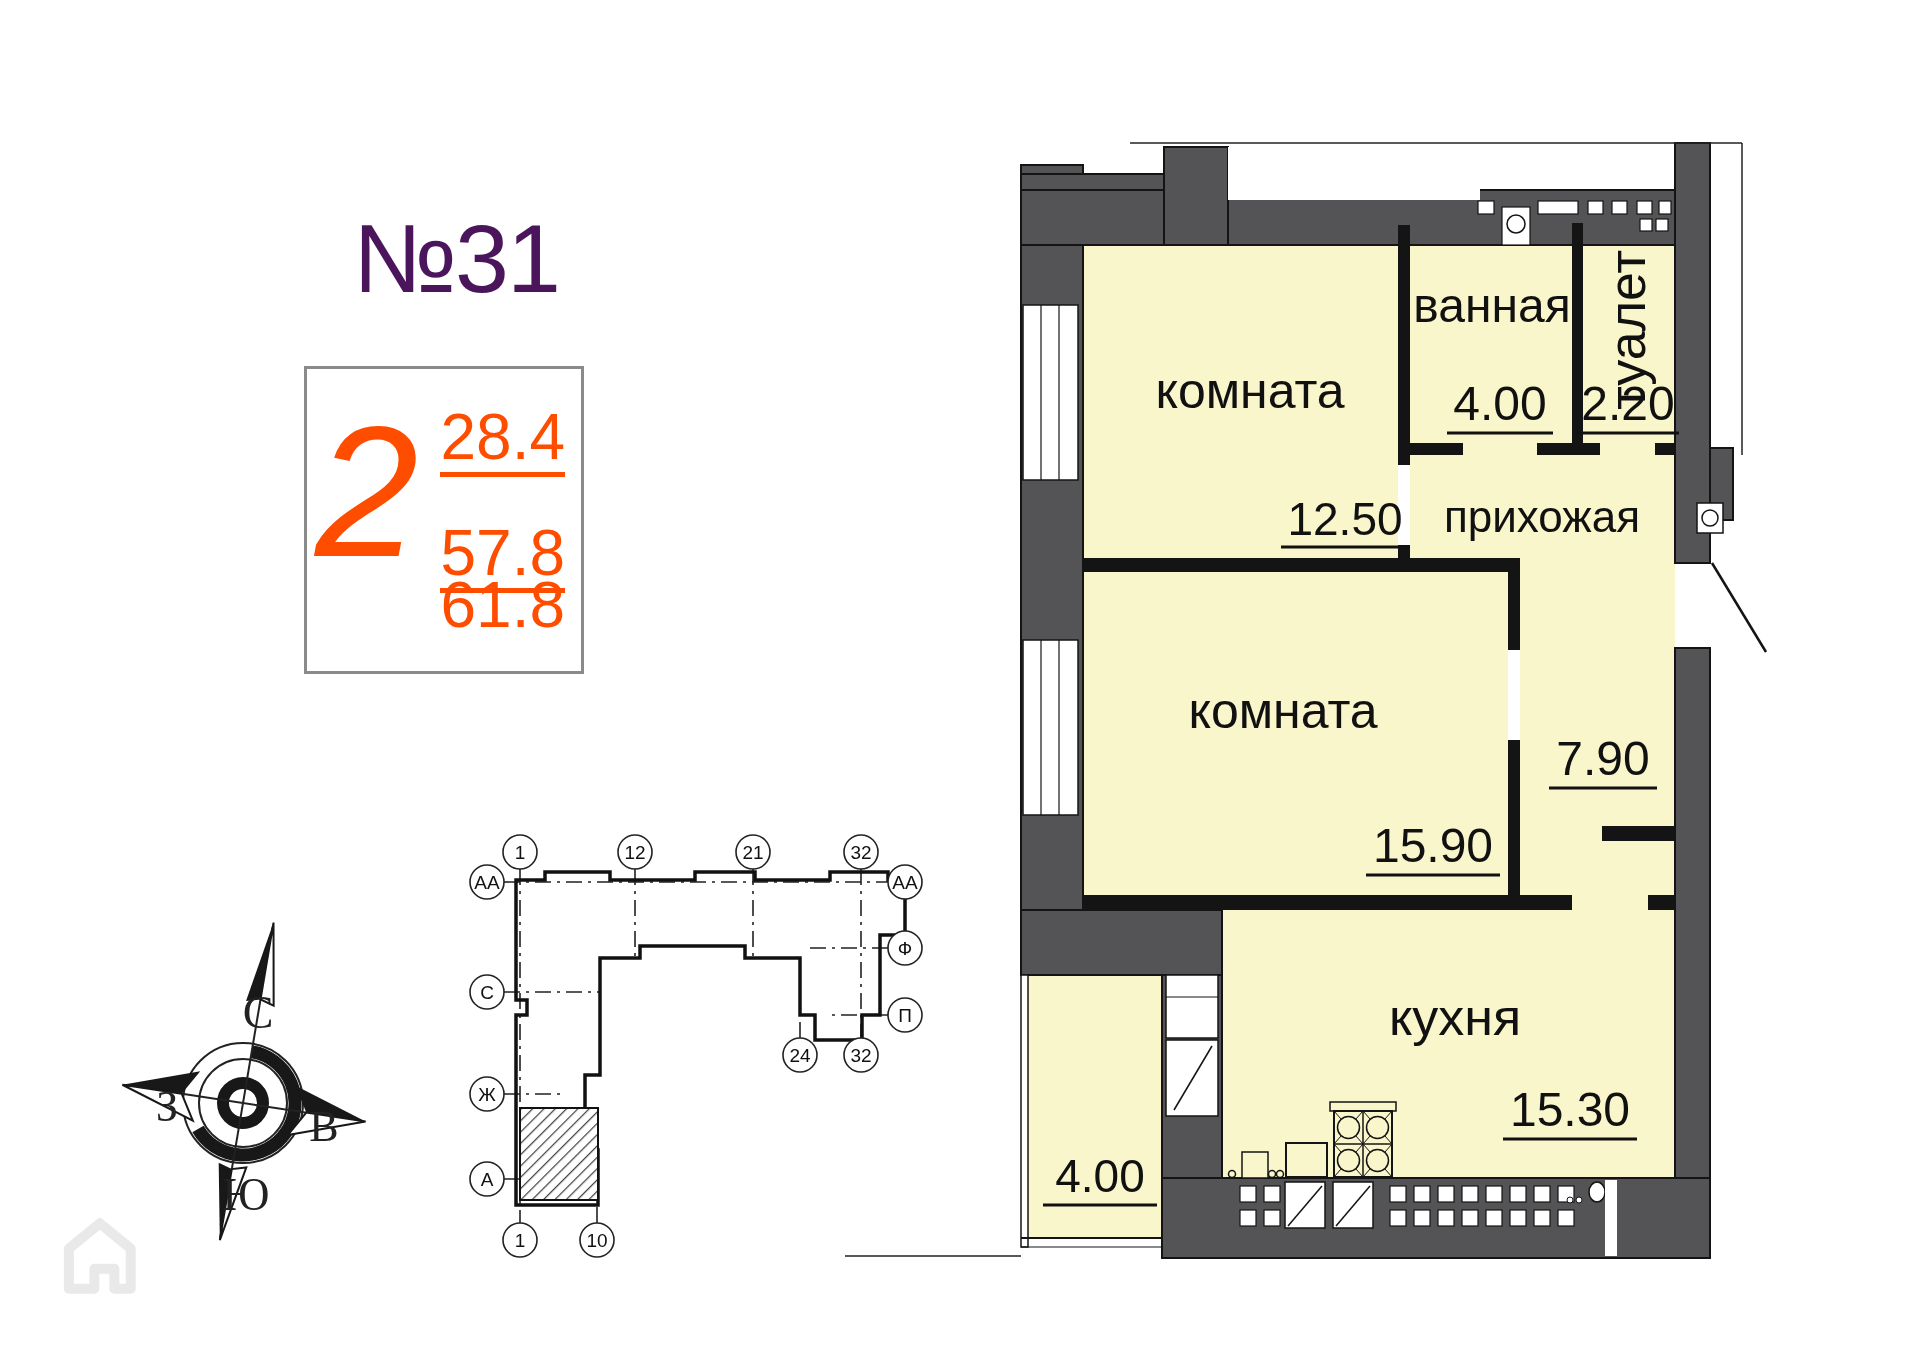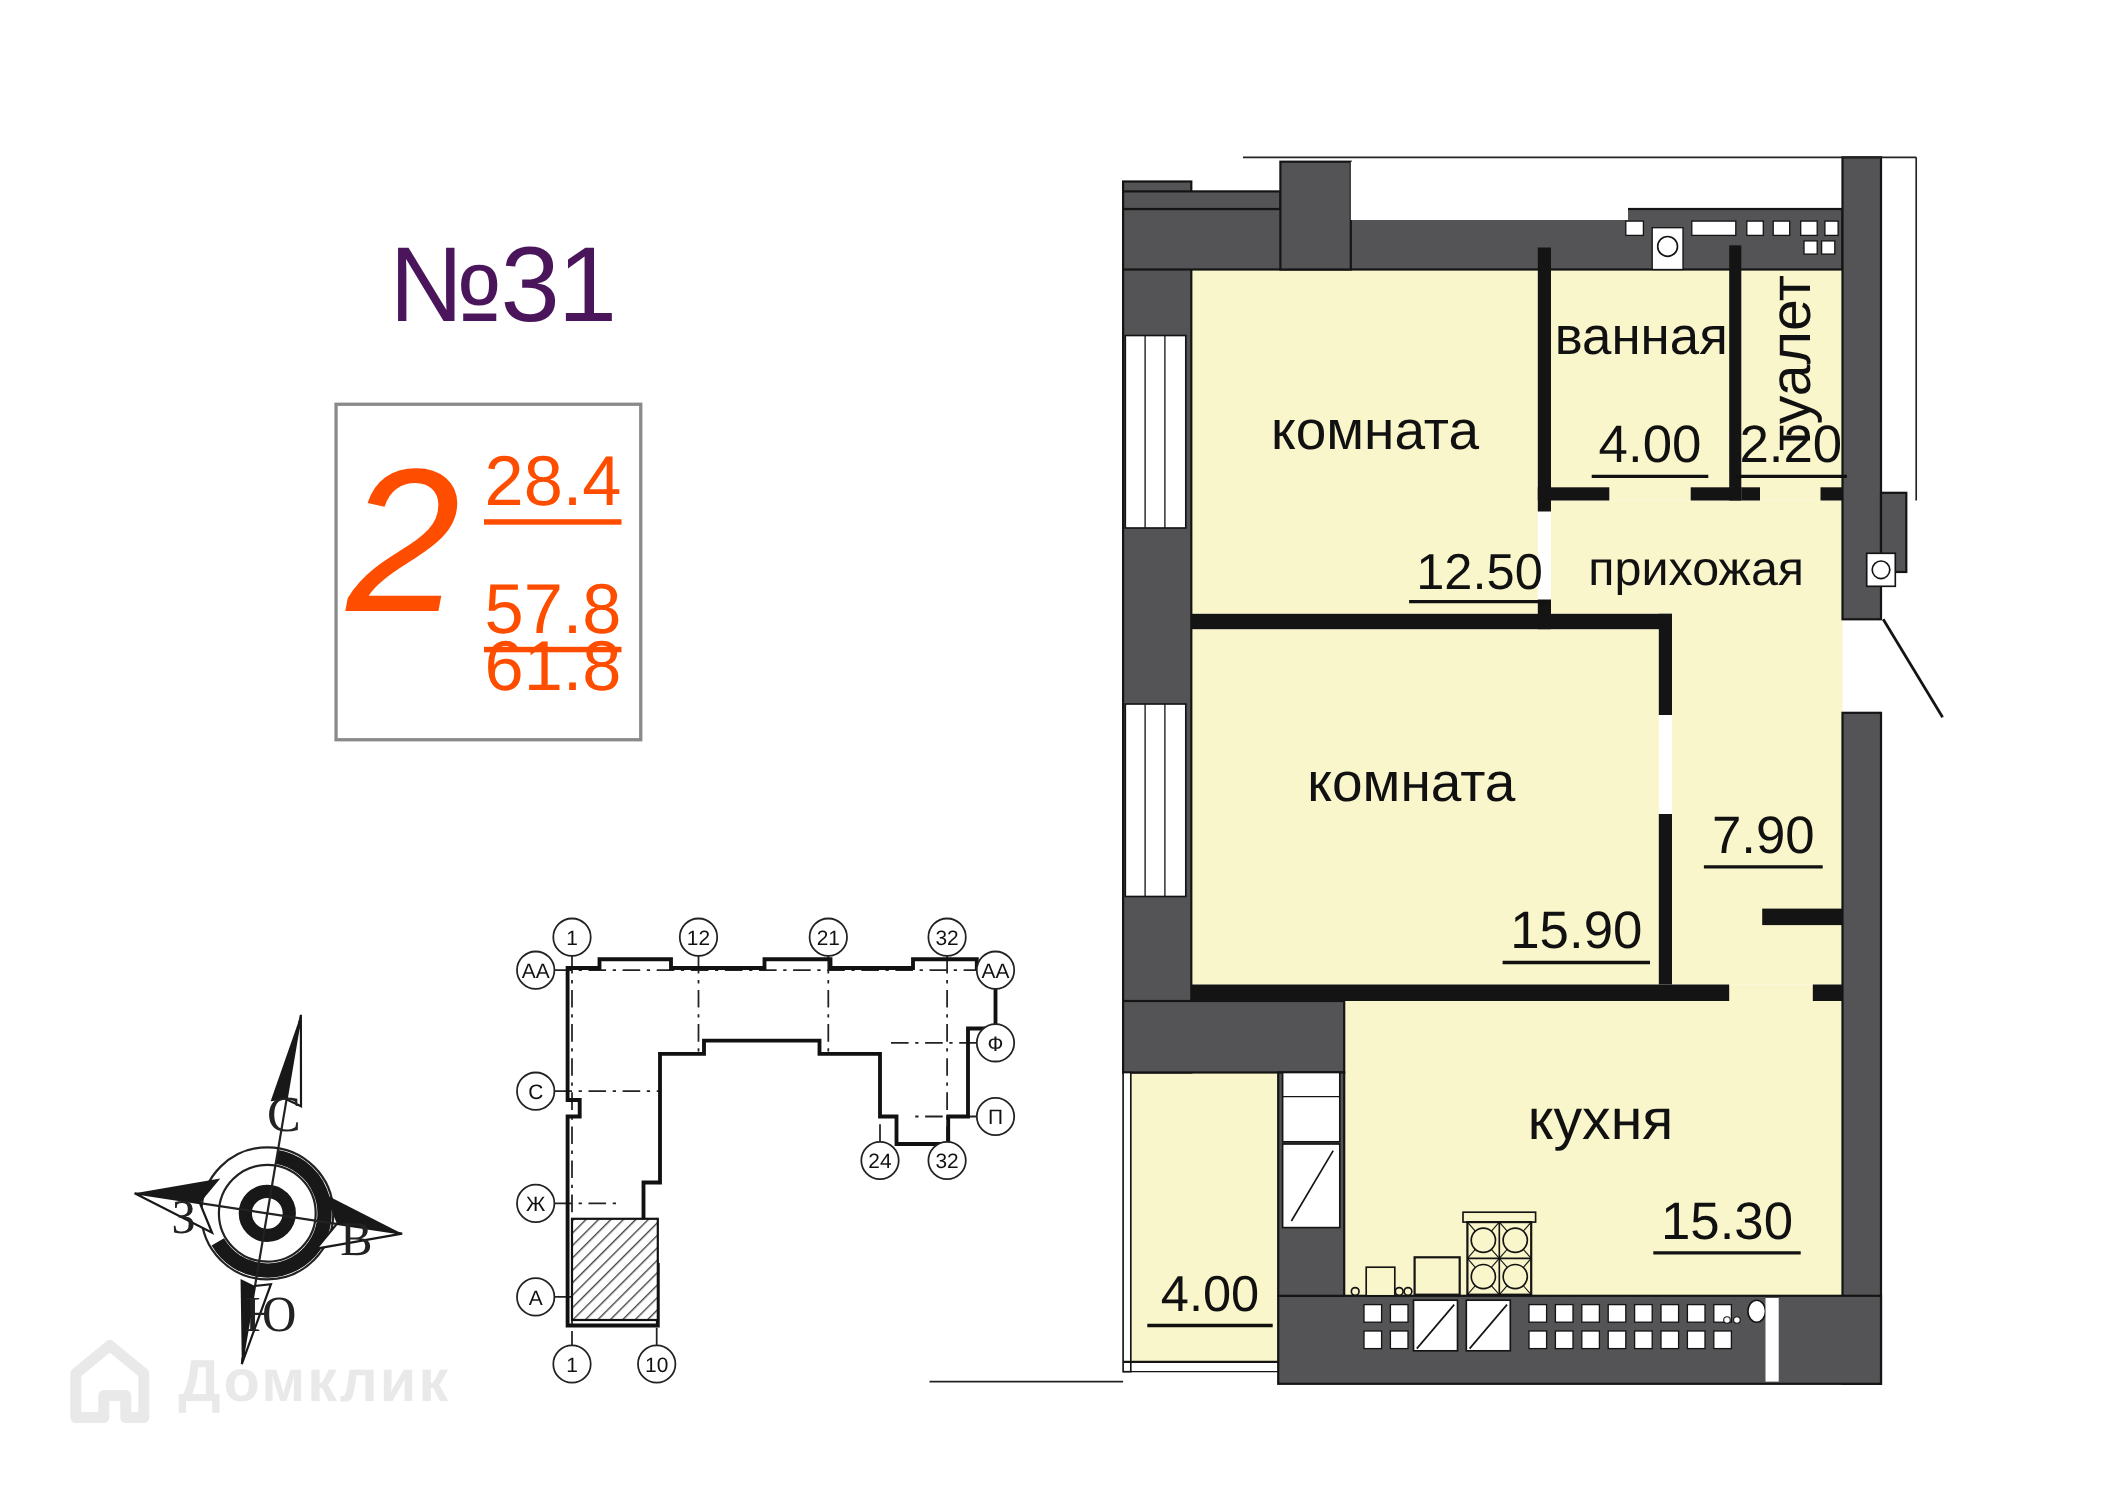--- a/index.html
+++ b/index.html
@@ -320,16 +320,15 @@
         <line x1="1043" y1="1205" x2="1157" y2="1205" stroke="#111" stroke-width="3"></line>
       </g>
     </g>
   </svg>
 
   
   <div class="watermark">
     <svg width="80" height="80" viewBox="0 0 88 88">
       <path d="M12,80 V36 L46,8 L80,36 V80 H62 V58 H40 V80 Z" fill="none" stroke="#E9E9E9" stroke-width="11" stroke-linejoin="round"></path>
     </svg>
-    <span class="wm-text">Домклик</span>
   </div>
 
 </div>
 
 </body></html>

